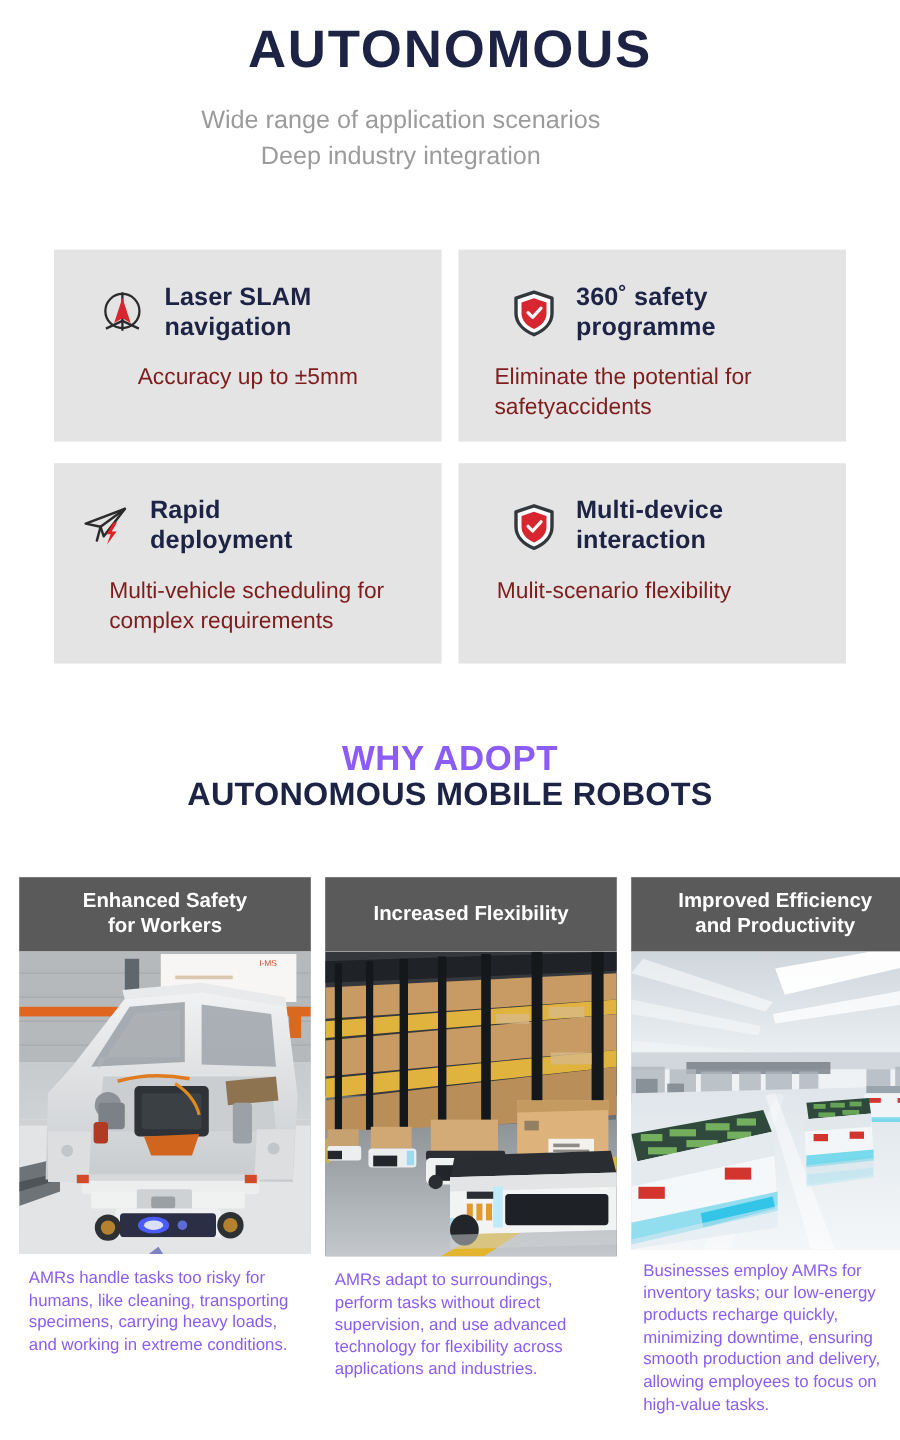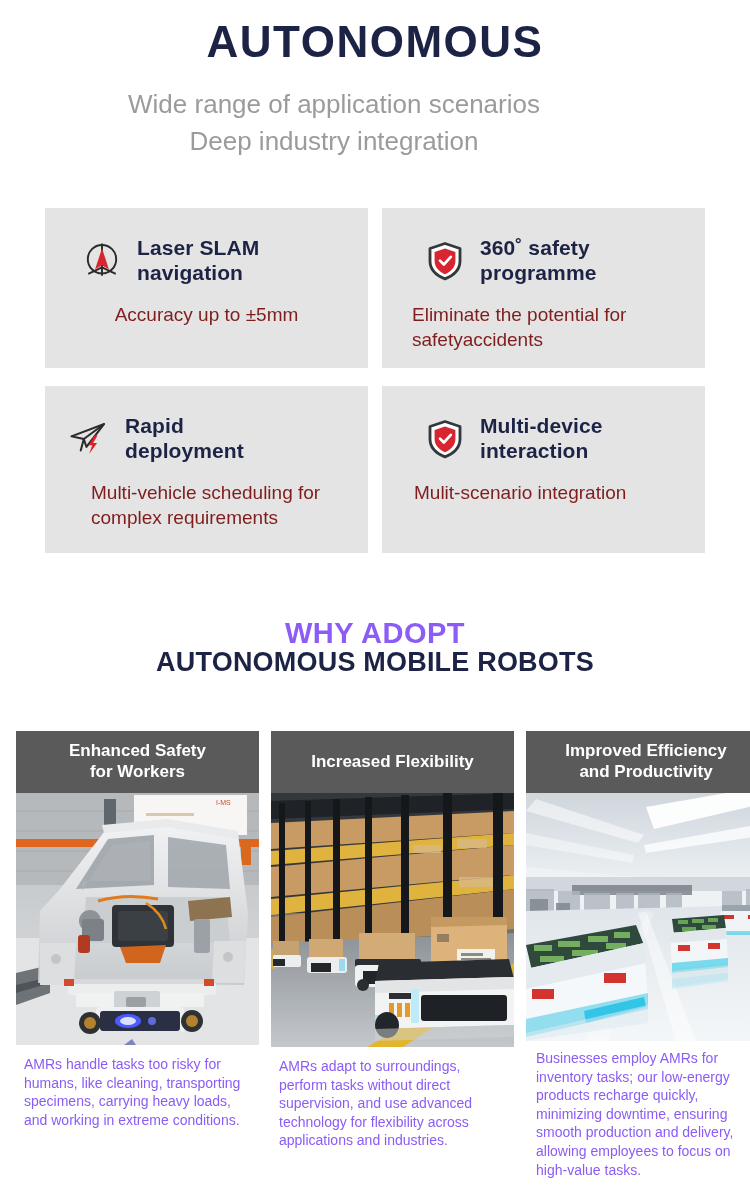--- a/index.html
+++ b/index.html
@@ -15,21 +15,21 @@
   
   .adv-title {
     position: absolute; left: 0; top: 17px; width: 750px;
     text-align: center;
     font-size: 44px; font-weight: 700; letter-spacing: 1.5px;
     color: #1d2344; line-height: 1.15;
   }
   .adv-sub {
     position: absolute; left: 0; top: 86px; width: 668px;
     text-align: center;
-    font-size: 26px; font-weight: 400; color: #9b9b9b;
+    font-size: 21px; font-weight: 400; color: #9b9b9b;
     line-height: 1.42;
   }
   .adv-sub div { white-space: nowrap; }
 
   
   .features {
     position: absolute; left: 45px; top: 208px;
     width: 560px; height: 345px;
     display: grid;
     grid-template-columns: 323px 323px;
@@ -172,21 +172,21 @@
             <path d="M24 3 L42 9 L42 24 C42 34 34 41.5 24 45.5 C14 41.5 6 34 6 24 L6 9 Z" fill="#ffffff" stroke="#33383d" stroke-width="3.4" stroke-linejoin="round"></path>
             <path d="M24 9 L36.5 13.2 L36.5 24 C36.5 31.4 31 36.8 24 39.8 C17 36.8 11.5 31.4 11.5 24 L11.5 13.2 Z" fill="#d7262f"></path>
             <path d="M18 23.5 L22.6 28.2 L31 19" fill="none" stroke="#ffffff" stroke-width="3.2" stroke-linecap="round" stroke-linejoin="round"></path>
           </svg>
         </span>
         <span class="fcard-title">
           <span>Multi-device</span><br>
           <span>interaction</span>
         </span>
       </div>
-      <div class="fcard-desc">Mulit-scenario integration</div>
+      <div class="fcard-desc">Mulit-scenario flexibility</div>
     </div>
 
   </div>
 
   <div class="why-title">WHY ADOPT</div>
   <div class="why-sub">AUTONOMOUS MOBILE ROBOTS</div>
 
   <div class="bcards">
 
     <div class="bcard b1">

